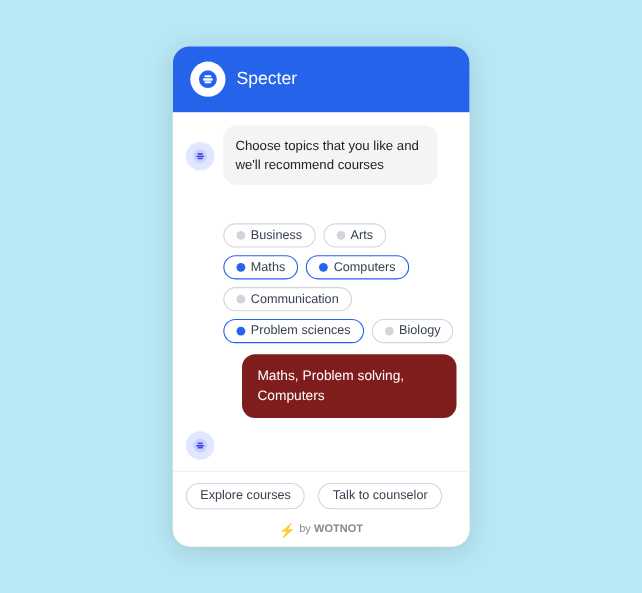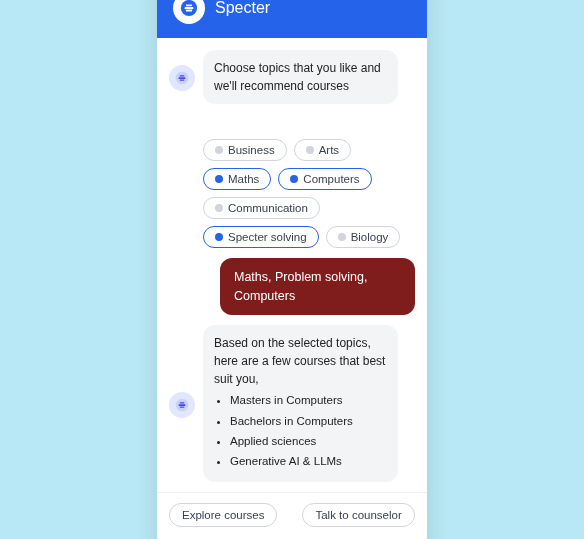--- a/index.html
+++ b/index.html
@@ -165,21 +165,21 @@
 
     .course-list li {
       font-size: 11.5px;
       color: #222;
       margin-bottom: 3px;
       line-height: 1.5;
     }
 
     .action-buttons {
       display: flex;
-      gap: 25px;
+      gap: 12px;
       padding: 10px 12px 8px 12px;
       border-top: 1px solid #f0f0f0;
     }
 
     .action-btn {
       border: 1.5px solid #d1d5db;
       border-radius: 20px;
       padding: 5px 12px;
       font-size: 11.5px;
       color: #374151;
@@ -258,21 +258,21 @@
         <span>Computers</span>
       </div>
 
       <div class="topic-chip">
         <span class="dot"></span>
         <span>Communication</span>
       </div>
 
       <div class="topic-chip selected">
         <span class="dot"></span>
-        <span>Specter solving</span>
+        <span>Problem sciences</span>
       </div>
 
       <div class="topic-chip">
         <span class="dot"></span>
         <span>Biology</span>
       </div>
     </div>
 
     <div class="user-response-bubble">
       <span>Maths, Problem solving, Computers</span>
@@ -280,29 +280,20 @@
 
     <div class="bot-message-row">
       <div class="bot-avatar">
         <svg viewBox="0 0 20 20" fill="none">
           <circle cx="10" cy="10" r="9" fill="#c7d2fe"></circle>
           <rect x="5" y="9" width="10" height="2.5" rx="1.25" fill="#4f46e5"></rect>
           <rect x="6.5" y="6" width="7" height="2" rx="1" fill="#4f46e5"></rect>
           <rect x="6.5" y="12" width="7" height="2" rx="1" fill="#4f46e5"></rect>
         </svg>
       </div>
-      <div class="message-bubble">
-        <span class="bot-text-bubble">Based on the selected topics, here are a few courses that best suit you,</span>
-        <ul class="course-list">
-          <li>Masters in Computers</li>
-          <li>Bachelors in Computers</li>
-          <li>Applied sciences</li>
-          <li>Generative AI &amp; LLMs</li>
-        </ul>
-      </div>
     </div>
 
   </div>
 
   <div class="action-buttons">
     <button class="action-btn">Explore courses</button>
     <button class="action-btn">Talk to counselor</button>
   </div>
 
   <div class="chat-footer">

